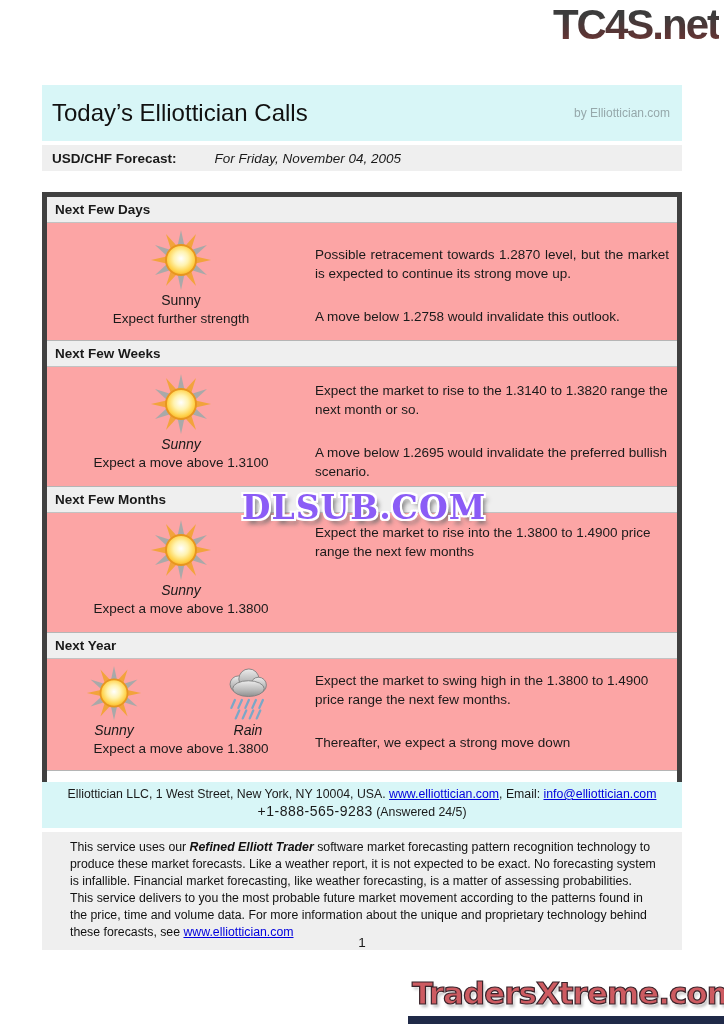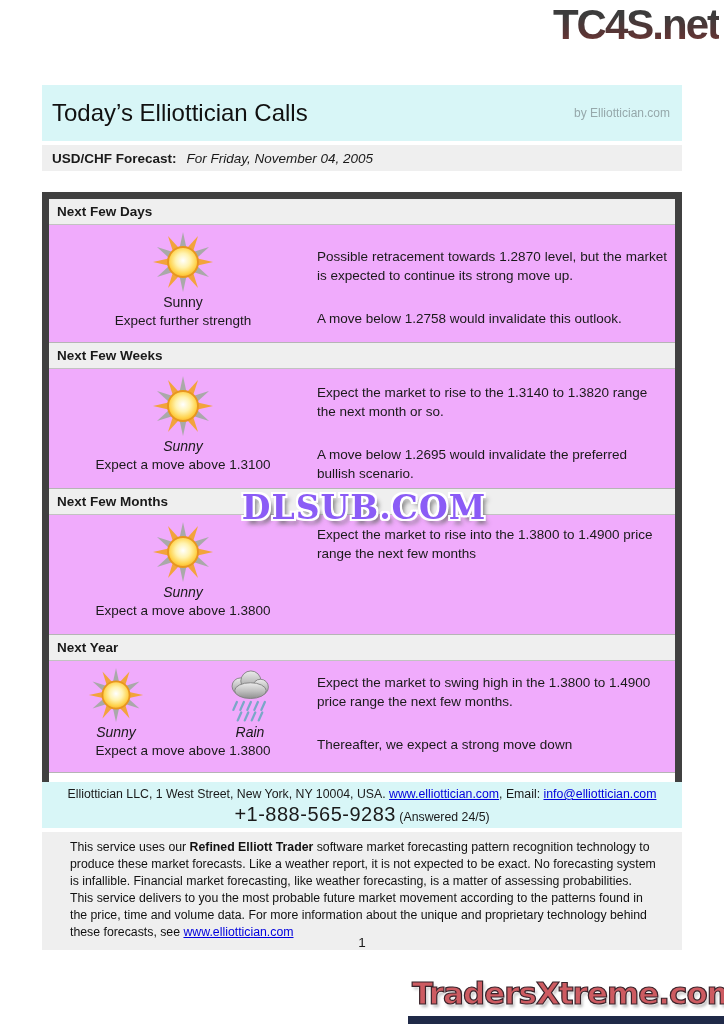--- a/index.html
+++ b/index.html
@@ -47,28 +47,28 @@
   .band { position: absolute; left: 42px; width: 640px; }
   .band-title {
     top: 85px; height: 56px; background: #d8f6f7;
     display: flex; align-items: center; justify-content: space-between;
     padding: 0 12px 0 10px;
   }
   .band-title .title { font-size: 24px; color: #111; }
   .band-title .byline { font-size: 12px; color: #96a8ab; }
   .band-forecast {
     top: 145px; height: 26px; background: #efefef;
-    display: flex; align-items: center; padding-left: 10px; font-size: 13.5px;
+    display: flex; align-items: center; padding-left: 10px; font-size: 13.5px; gap: 28px;
   }
   .band-forecast .lbl { font-weight: bold; }
   .band-forecast .date { font-style: italic; margin-left: 10px; }
   
   .ftable {
     position: absolute; left: 42px; top: 192px; width: 640px;
-    border: 7px solid #404040; background: #f0abfc;
+    border: 5px solid #404040; background: #fca5a5;
   }
   .sec-head {
     background: #efefef; height: 26px; display: flex; align-items: center;
     padding-left: 8px; font-size: 13.5px; font-weight: bold;
     border-bottom: 1px solid #c2c2c2;
   }
   .sec-head + .sec-body { border-bottom: 1px solid #b5b5b5; }
   .sec-body { display: flex; }
   .col-icon {
     width: 268px; display: flex; flex-direction: column; align-items: center;
@@ -86,28 +86,28 @@
   .h-days { height: 118px; } .h-weeks { height: 120px; }
   .h-months { height: 120px; } .h-year { height: 112px; }
   .pt14 { padding-top: 14px; } .pt10 { padding-top: 10px; } .pt12 { padding-top: 12px; }
   
   .band-contact {
     top: 782px; height: 46px; background: #d8f6f7; text-align: center;
     padding-top: 5px; font-size: 12.3px;
   }
   .band-contact a { color: #0000dd; }
   .phone-line { margin-top: 2px; }
-  .phone { font-size: 20px; letter-spacing: .5px; }
+  .phone { font-size: 14px; letter-spacing: .5px; }
   .answered { font-size: 12.3px; }
   .band-disclaimer {
     top: 832px; background: #efefef; padding: 7px 26px 9px 28px;
     font-size: 12.3px; line-height: 17px; color: #111;
   }
   .band-disclaimer a { color: #0000dd; }
-  .ret { font-weight: bold; }
+  .ret { font-weight: bold; font-style: italic; }
   .page-num {
     position: absolute; left: 0; top: 935px; width: 724px;
     text-align: center; font-size: 13.5px;
   }
   .hidden-defs { position: absolute; width: 0; height: 0; overflow: hidden; }
   svg.wx { display: block; }
 </style>
 </head>
 <body>
 

